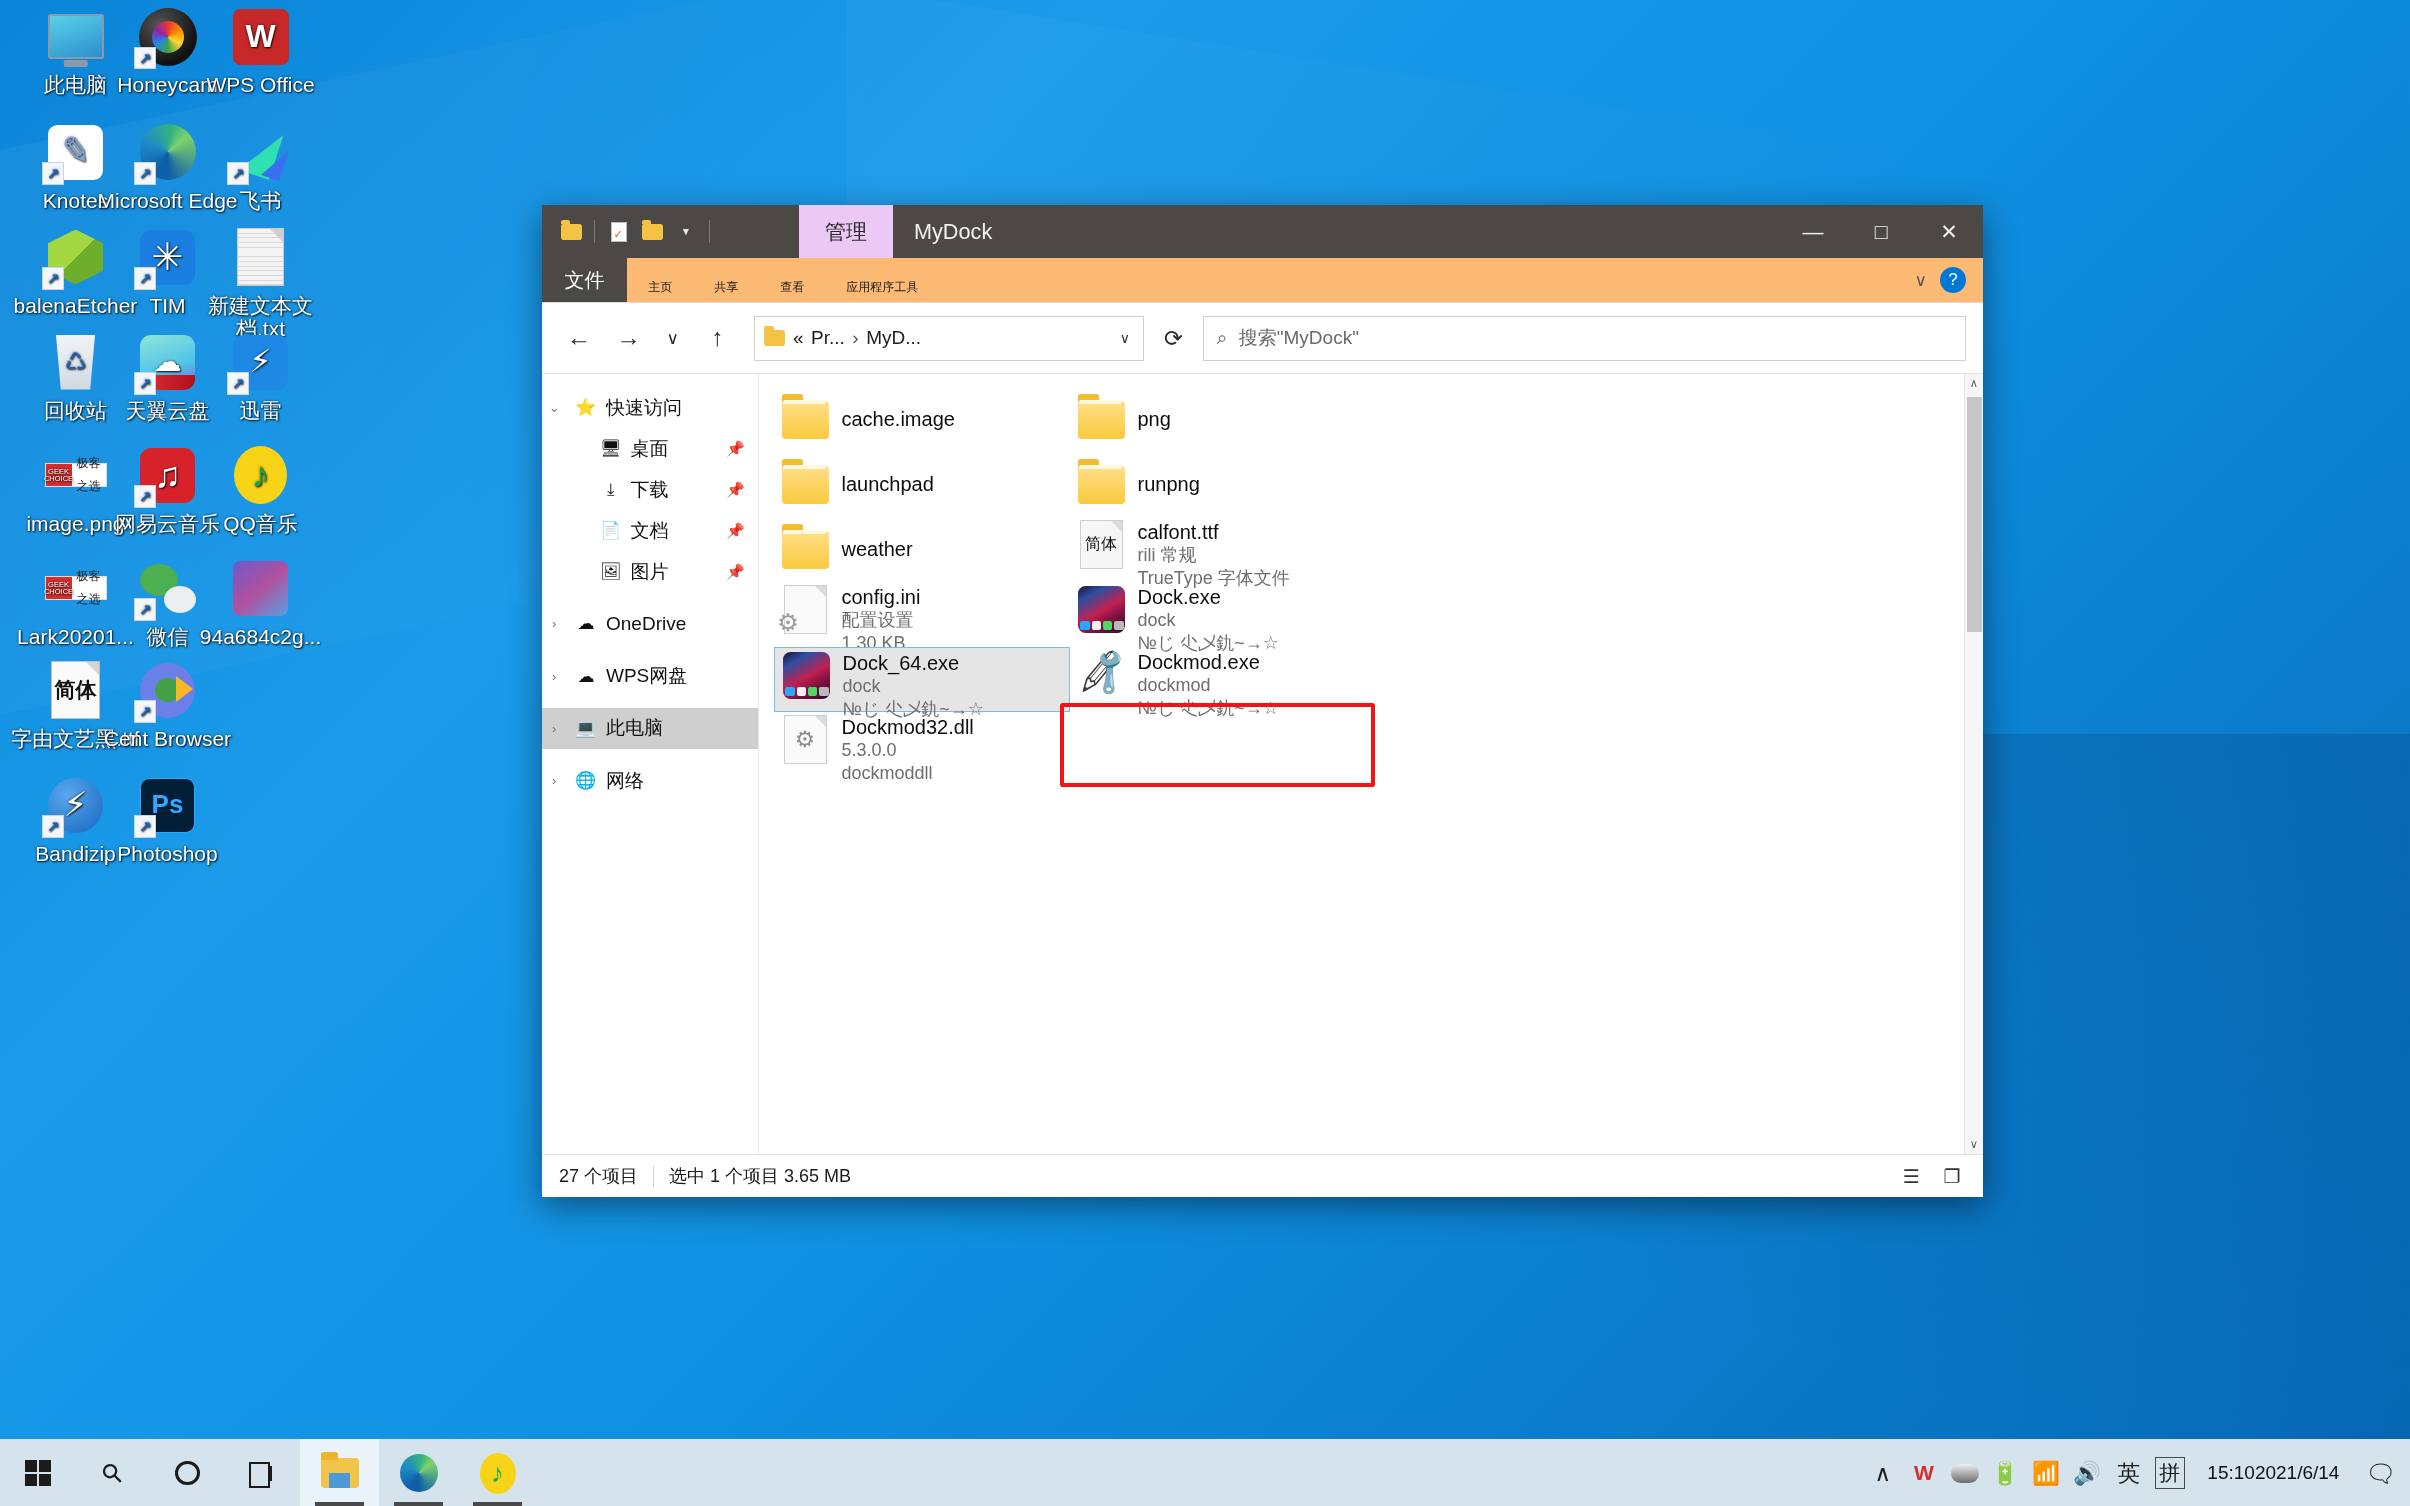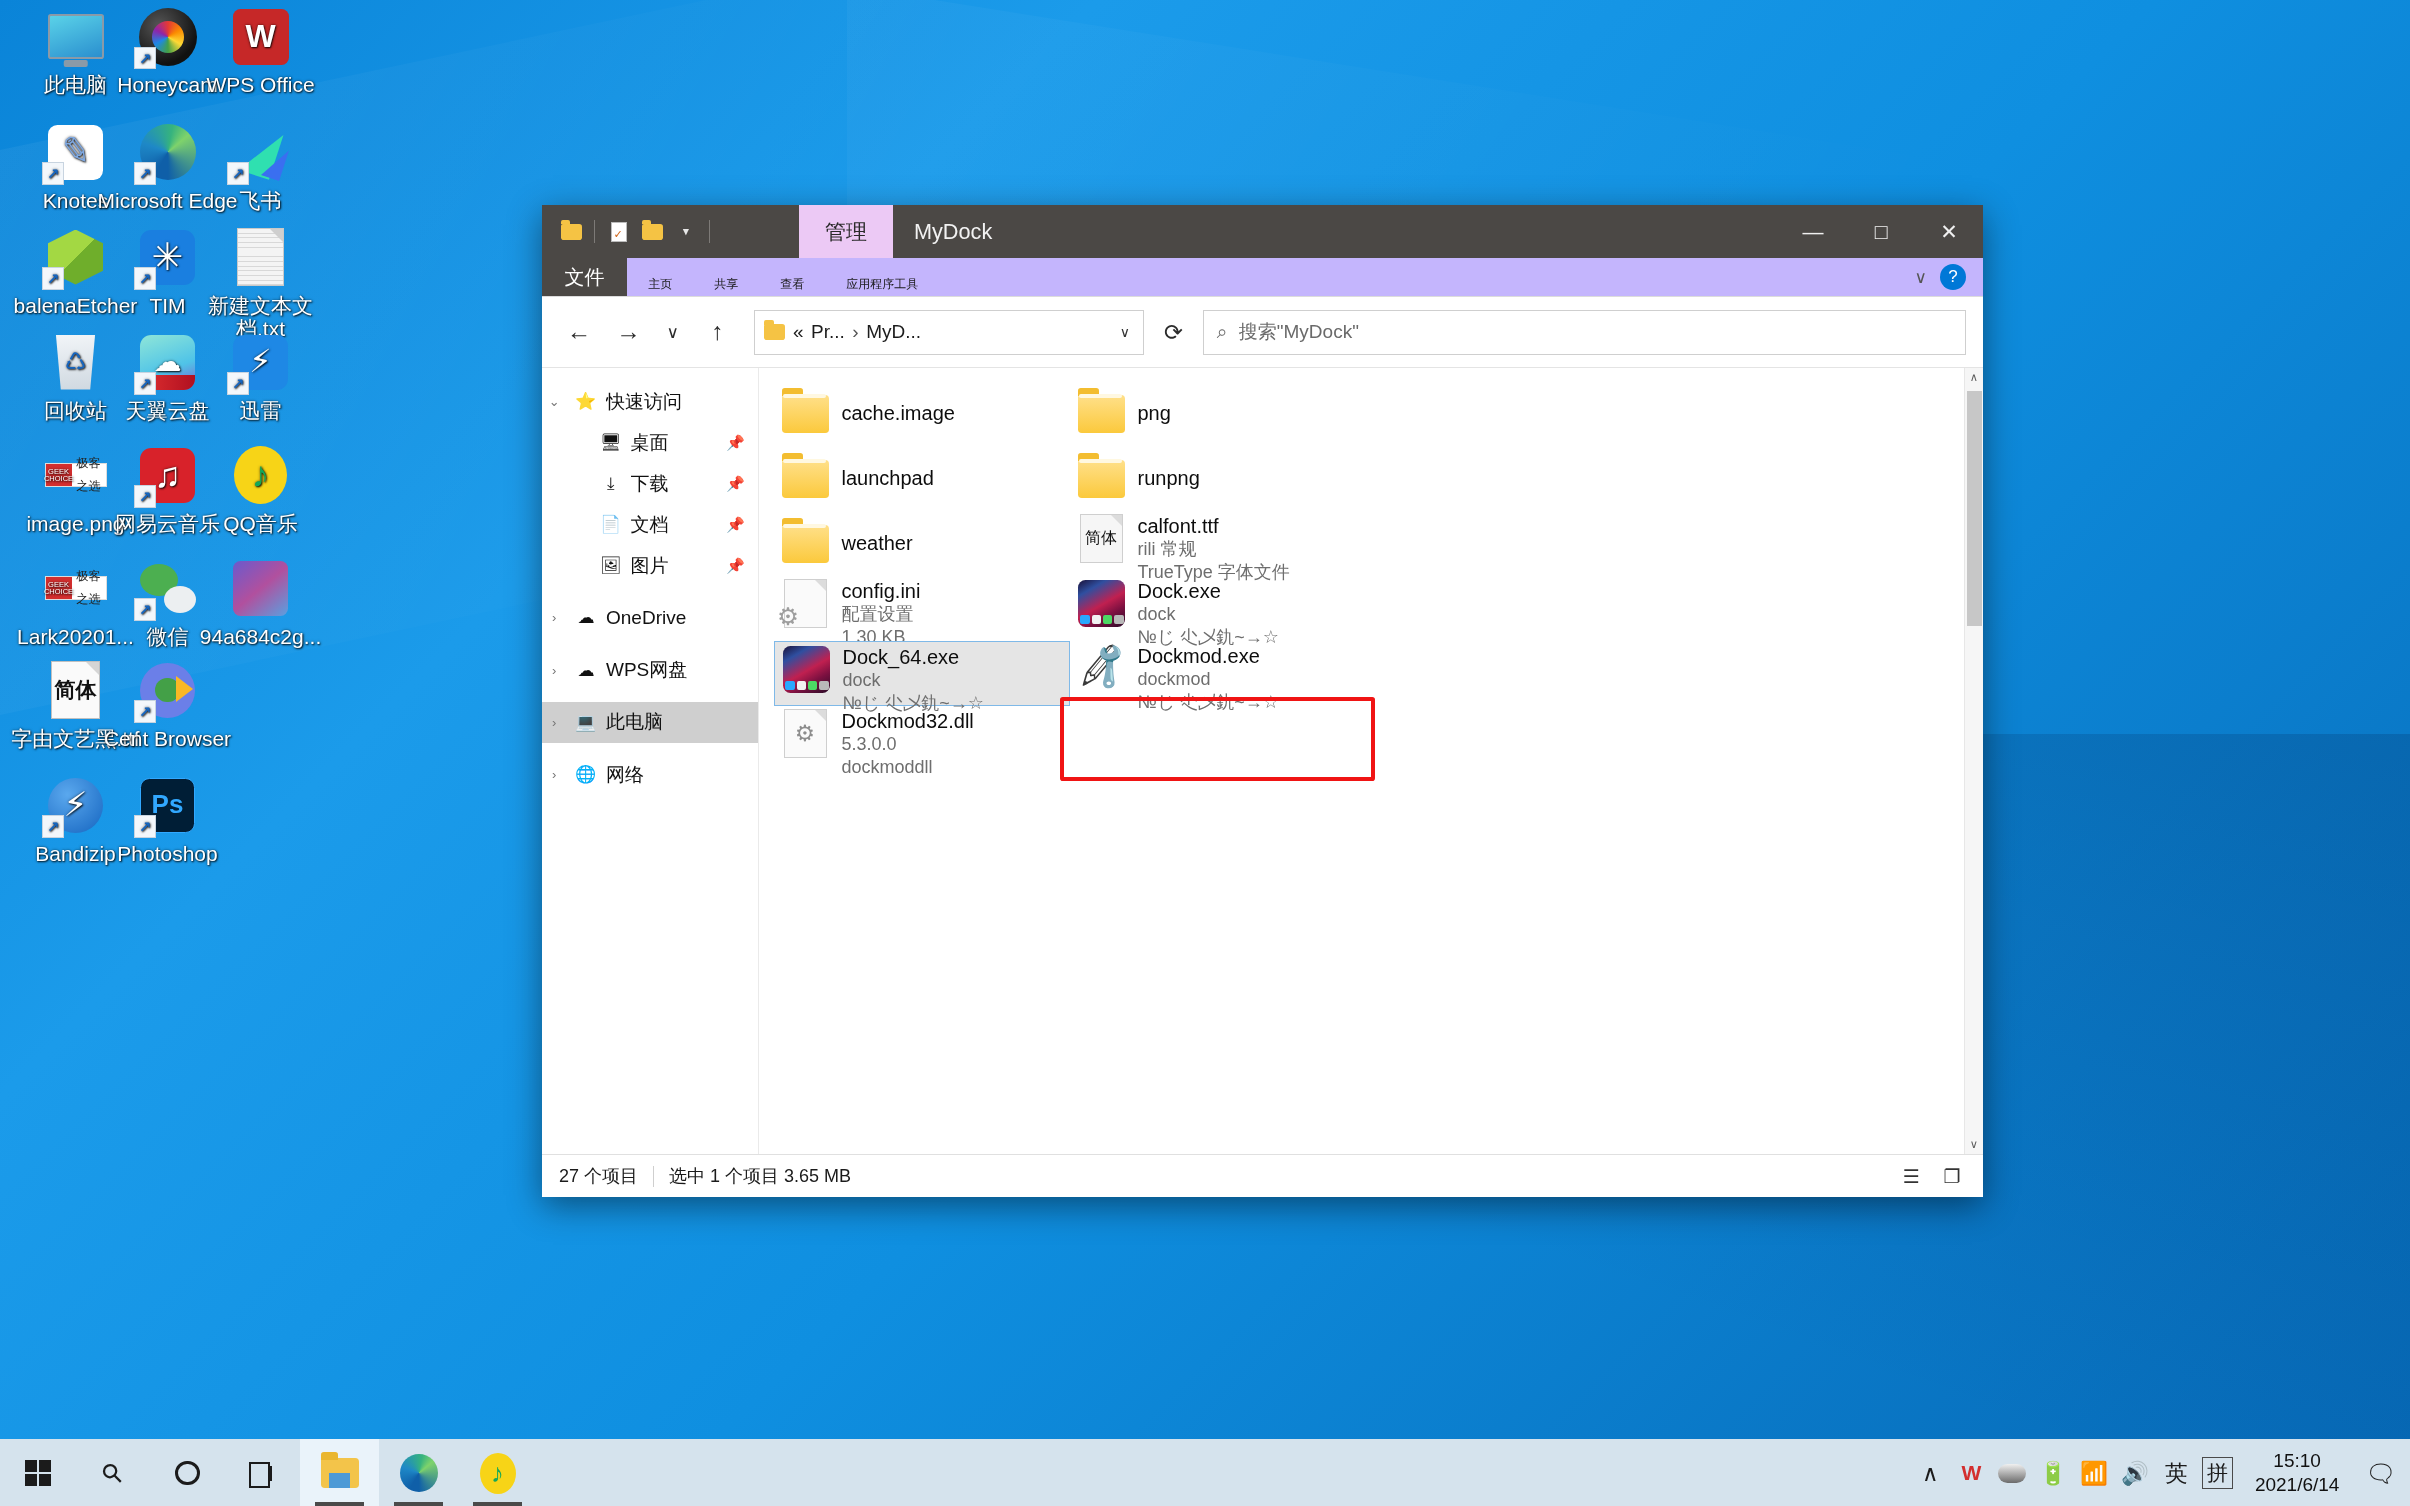--- a/index.html
+++ b/index.html
@@ -135,21 +135,21 @@
   .manage-tab {
     background: #ecc9f5; color: #2a2a2a; font-size: 21px;
     padding: 0 26px; height: 100%; display: flex; align-items: center; margin-left: 85px;
   }
   .win-title { color: #f2f2f2; font-size: 21.7px; margin-left: 21px; }
   .win-buttons { margin-left: auto; display: flex; height: 100%; }
   .win-buttons div { width: 68px; display: flex; align-items: center; justify-content: center;
     color: #f0f0f0; font-size: 21px; }
 
   .ribbon {
-    height: 39px; background: #c4b5fd; border-bottom: 0.9px solid #dcdcdc;
+    height: 45px; background: #fdba74; border-bottom: 0.9px solid #dcdcdc;
     display: flex; align-items: stretch; flex: none;
   }
   .ribbon .r-file { background: #4b4845; color: #fff; font-size: 20px;
     padding: 0 22.6px; display: flex; align-items: center; }
   .ribbon .r-tab { font-size: 12px; color: #1a1a1a; padding: 0 21px; display: flex; align-items: center; margin-top: 15px; }
   .ribbon .r-right { margin-left: auto; display: flex; align-items: center; gap: 13px; padding-right: 17px; }
   .ribbon .chev { color: #555; font-size: 17px; }
   .help-circle { width: 26px; height: 26px; border-radius: 50%; background: #0078d7; color: #fff;
     font-size: 17px; display: flex; align-items: center; justify-content: center; }
 
@@ -277,21 +277,21 @@
     display:flex; align-items:center; justify-content:center; color:#13a85a; font-size: 26px; }
   .tray { margin-left: auto; display: flex; align-items: center; gap: 0; height: 100%; padding-right: 5.6px; }
   .tray .ti { min-width: 41px; height: 100%; display: flex; align-items: center; justify-content: center;
     font-size: 22.6px; color: #1b1b1b; }
   .tray .ti.ime { font-size: 22.6px; }
   .tray .ti.ime-box { }
   .tray .ime-box span { border: 0.9px solid #4a4a4a; padding: 0.9px 3.8px; font-size: 21px; }
   .tray-wps { color: #d32f2f; font-weight: bold; font-size: 21px; }
   .tray-cloud { width: 28px; height: 19px; border-radius: 11.3px;
     background: linear-gradient(180deg,#f0f0f0,#6b6b6b); }
-  .tray-clock { display: flex; flex-direction: column; align-items: center; justify-content: center;
+  .tray-clock { display: flex; flex-direction: row; align-items: center; justify-content: center;
     padding: 0 17px; font-size: 19px; line-height: 24.5px; color: #111; }
   .tray-notify { width: 49px; height: 100%; display: flex; align-items: center; justify-content: center;
     font-size: 24.5px; color: #1b1b1b; }
 </style>
 </head>
 <body>
 
 <div class="wp-streak wp-s1"></div>
 <div class="wp-streak wp-s2"></div>
 <div class="wp-streak wp-s3"></div>

